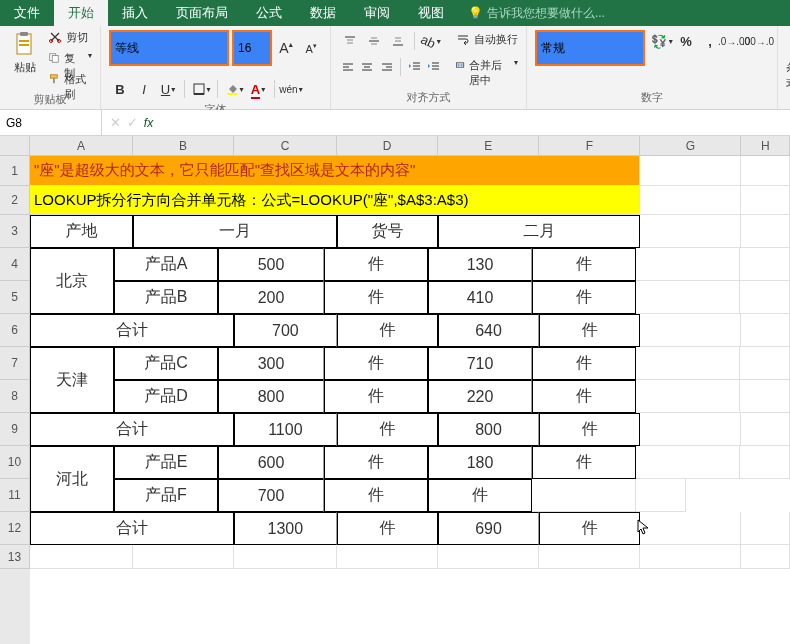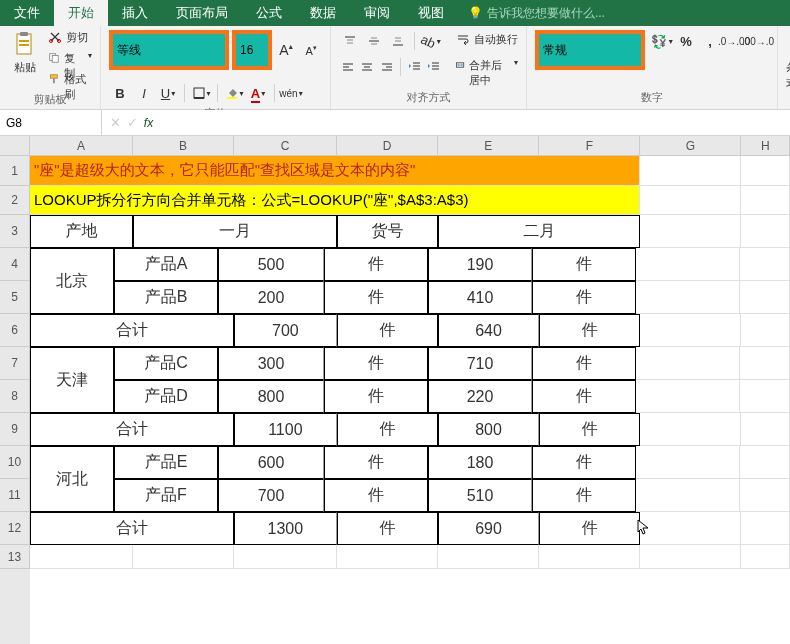--- a/index.html
+++ b/index.html
@@ -13,21 +13,21 @@
 .group{display:flex;flex-direction:column;padding:4px 8px;border-right:1px solid #e0e0e0}
 .group-body{flex:1;display:flex;align-items:flex-start;gap:6px}
 .group-label{text-align:center;font-size:11px;color:#666;padding-top:2px}
 .big-btn{display:flex;flex-direction:column;align-items:center;width:40px;cursor:pointer}
 .big-icon{width:28px;height:28px;margin-bottom:2px}
 .big-btn .lbl{font-size:11px}
 .small-btns{display:flex;flex-direction:column;gap:3px}
 .small-btn{display:flex;align-items:flex-start;gap:4px;font-size:11px;cursor:pointer;height:18px}
 .small-icon{width:14px;height:14px}
 .font-row{display:flex;align-items:center;gap:3px;margin-bottom:6px}
-.font-select{border:4px solid #f97316;background:#14b8a6;height:22px;font-size:12px;padding:16px 4px;cursor:pointer}
+.font-select{border:2px solid #f97316;background:#3b82f6;height:22px;font-size:12px;padding:16px 4px;cursor:pointer}
 .font-name{width:120px}
 .font-size{width:40px}
 .icon-btn{width:22px;height:22px;display:flex;align-items:center;justify-content:center;cursor:pointer;border:1px solid transparent}
 .row{display:flex;gap:2px;align-items:center}
 .sep{width:1px;height:18px;background:#d0d0d0;margin:0 3px}
 .align-group .group-body{flex-direction:column;gap:4px}
 .dd{font-size:8px;margin-left:1px}
 .namebox-row{display:flex;align-items:center;border-bottom:1px solid #d4d4d4;height:26px;background:#fff}
 .namebox{width:102px;border:none;border-right:1px solid #d4d4d4;height:100%;padding:0 6px;font-size:12px}
 .fx-icons{display:flex;align-items:center;gap:6px;padding:0 8px;color:#999}
@@ -354,21 +354,21 @@
         <div class="cell r3 colH"></div>
       </div>
 
       <div class="cell-row">
         <div class="cell colA tbl tbl-r tbl-b" style="height:66px;border-left:1.5px solid #000">北京</div>
         <div style="display:flex;flex-direction:column">
           <div class="cell-row">
             <div class="cell r4 colB tbl tbl-r tbl-b">产品A</div>
             <div class="cell r4 colC tbl tbl-nr tbl-b">500</div>
             <div class="cell r4 colD tbl tbl-r tbl-b">件</div>
-            <div class="cell r4 colE tbl tbl-nr tbl-b">190</div>
+            <div class="cell r4 colE tbl tbl-nr tbl-b">130</div>
             <div class="cell r4 colF tbl tbl-r tbl-b">件</div>
             <div class="cell r4 colG"></div>
             <div class="cell r4 colH"></div>
           </div>
           <div class="cell-row">
             <div class="cell r5 colB tbl tbl-r tbl-b">产品B</div>
             <div class="cell r5 colC tbl tbl-nr tbl-b">200</div>
             <div class="cell r5 colD tbl tbl-r tbl-b">件</div>
             <div class="cell r5 colE tbl tbl-nr tbl-b">410</div>
             <div class="cell r5 colF tbl tbl-r tbl-b">件</div>
@@ -431,21 +431,20 @@
             <div class="cell r10 colD tbl tbl-r tbl-b">件</div>
             <div class="cell r10 colE tbl tbl-nr tbl-b">180</div>
             <div class="cell r10 colF tbl tbl-r tbl-b">件</div>
             <div class="cell r10 colG"></div>
             <div class="cell r10 colH"></div>
           </div>
           <div class="cell-row">
             <div class="cell r11 colB tbl tbl-r tbl-b">产品F</div>
             <div class="cell r11 colC tbl tbl-nr tbl-b">700</div>
             <div class="cell r11 colD tbl tbl-r tbl-b">件</div>
-            <div class="cell r11 colE tbl tbl-nr tbl-b">510</div>
             <div class="cell r11 colF tbl tbl-r tbl-b">件</div>
             <div class="cell r11 colG"></div>
             <div class="cell r11 colH"></div>
           </div>
         </div>
       </div>
 
       <div class="cell-row">
         <div class="cell r12 tbl tbl-r tbl-b" style="width:210px;border-left:1.5px solid #000">合计</div>
         <div class="cell r12 colC tbl tbl-nr tbl-b">1300</div>

